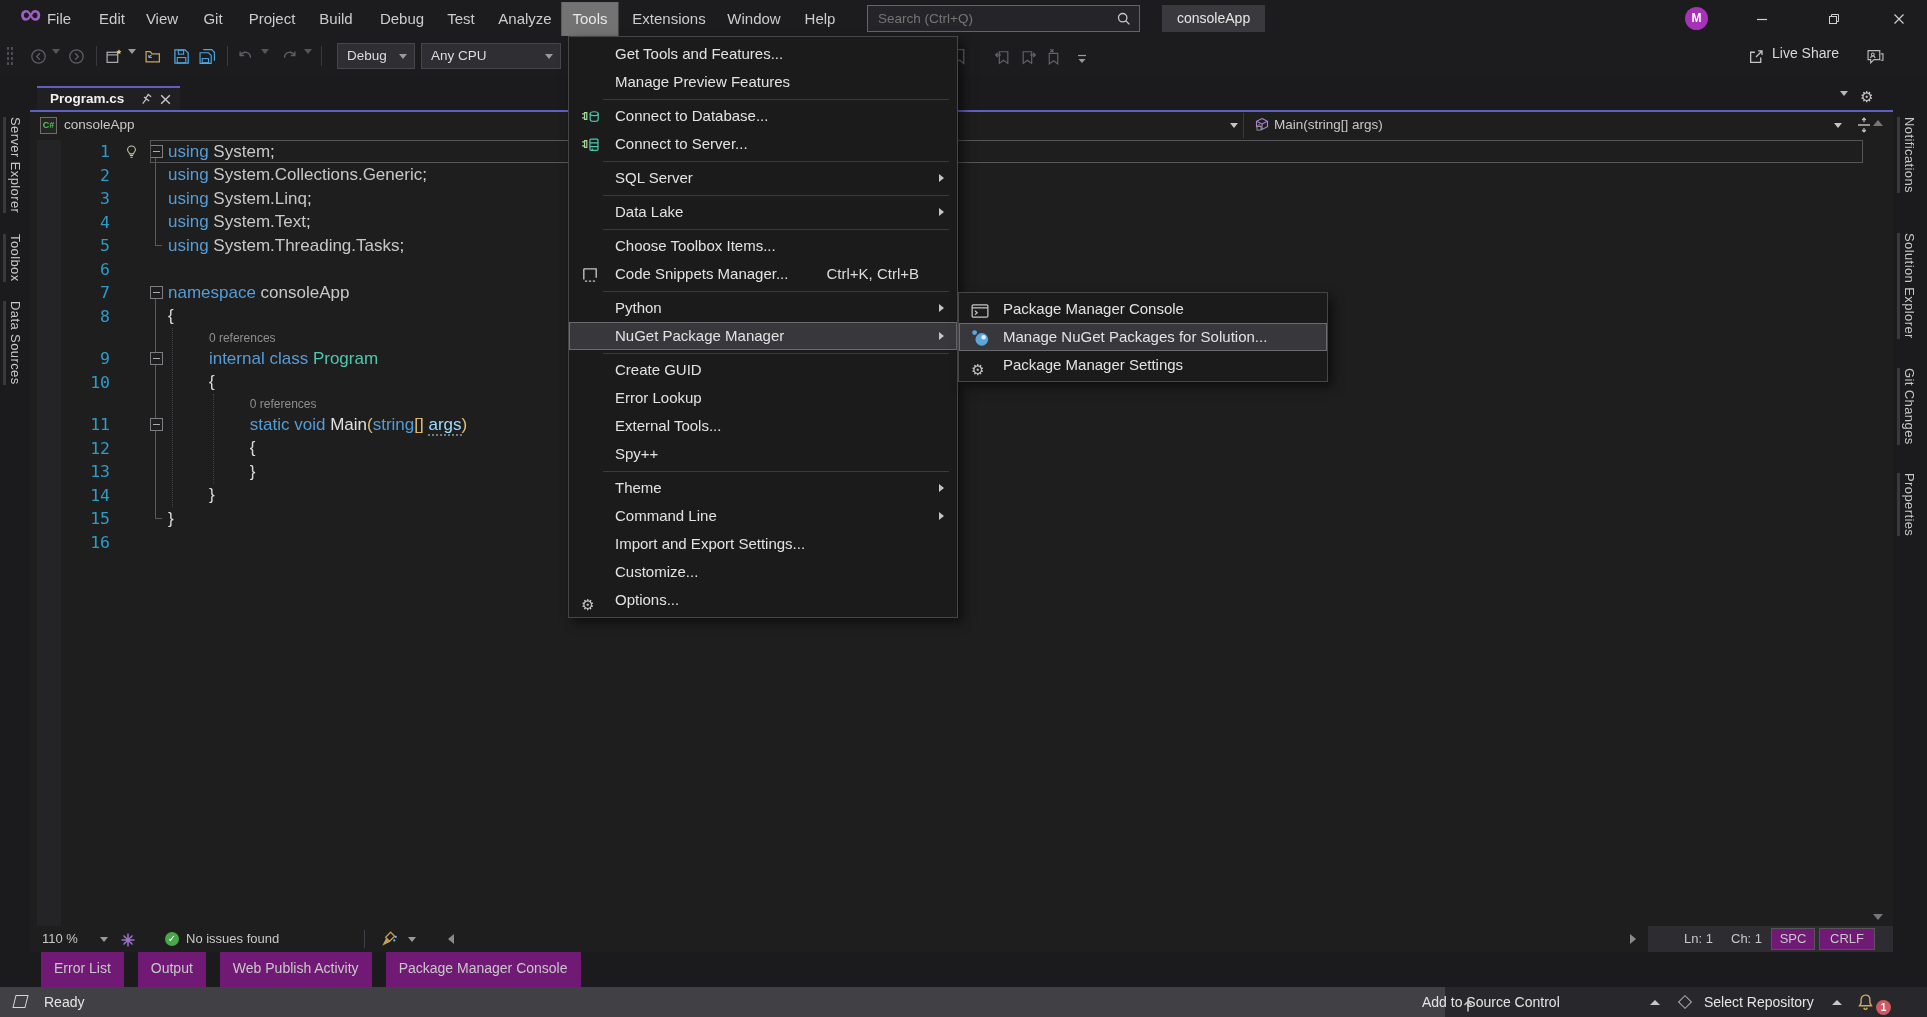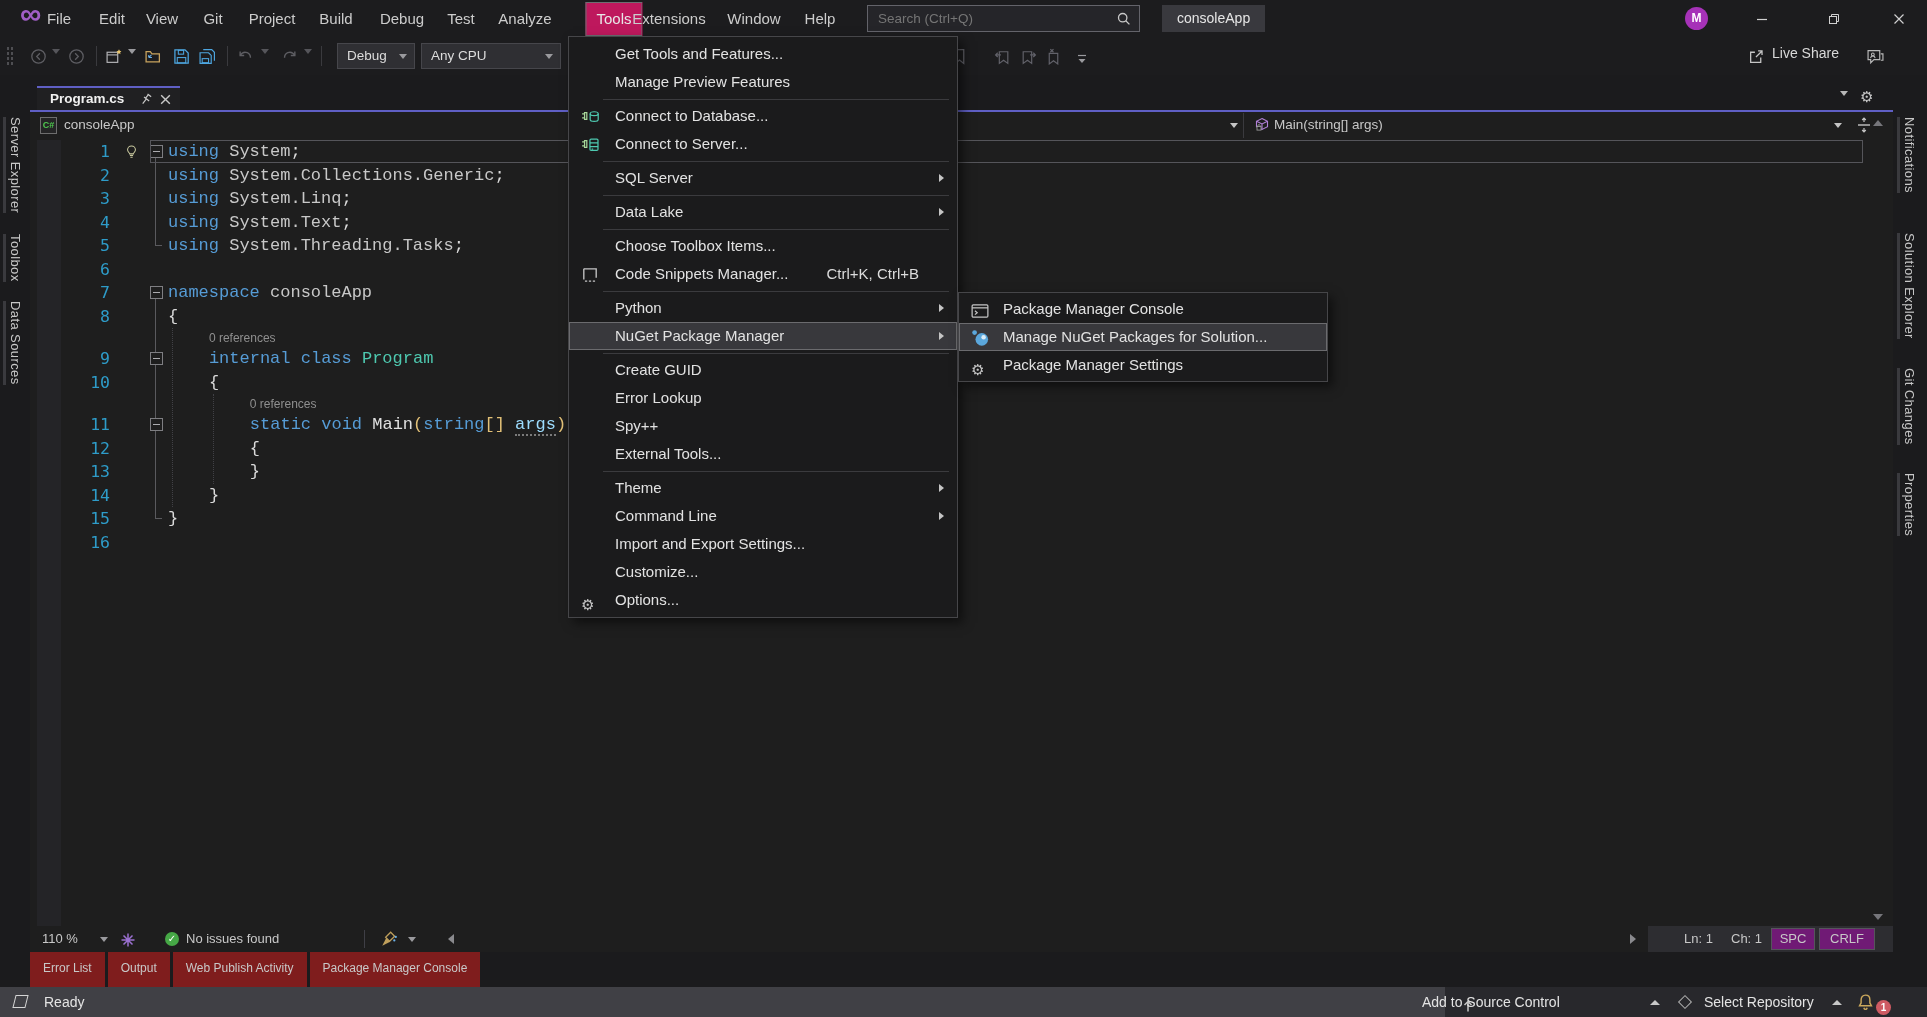--- a/index.html
+++ b/index.html
@@ -5,21 +5,21 @@
   html,body{margin:0;padding:0;background:#111;}
   #root{position:relative;width:1927px;height:1017px;background:#1B1B1D;overflow:hidden;
         font-family:"Liberation Sans",sans-serif;color:#CFCFCF;-webkit-font-smoothing:antialiased;}
   #root *{box-sizing:border-box;}
 
   
   .titlebar{position:absolute;left:0;top:0;width:1927px;height:37px;background:#1C1C1E;}
   .vslogo{position:absolute;left:20px;top:-3px;font-size:30px;color:#A05EC5;font-weight:bold;}
   .mb-item{position:absolute;top:2px;height:34px;line-height:34px;padding:0 11px;font-size:15px;
            color:#CCCCCC;transform:translateX(-50%);white-space:nowrap;cursor:default;}
-  .mb-item.active{background:#be185d;box-shadow:inset 0 0 0 1px #6E6E72;color:#E8E8E8;margin-left:24px;}
+  .mb-item.active{background:#737373;box-shadow:inset 0 0 0 1px #6E6E72;color:#E8E8E8;}
   .searchbox{position:absolute;left:867px;top:5px;width:273px;height:27px;background:#252529;
              border:1px solid #63636A;}
   .searchbox input{position:absolute;left:0;top:0;width:238px;height:25px;background:transparent;border:none;
                    outline:none;color:#8F8F97;font-size:13.5px;padding:0 0 0 10px;font-family:"Liberation Sans",sans-serif;}
   .search-mag{position:absolute;right:7px;top:5px;}
   .solution-btn{position:absolute;left:1162px;top:5px;height:27px;line-height:27px;padding:0 15px;
                 background:#39393E;color:#E6E6E6;font-size:14px;}
   .avatar{position:absolute;left:1685px;top:7px;width:23px;height:23px;border-radius:50%;background:#A632B8;
           color:#fff;font-size:12px;font-weight:bold;text-align:center;line-height:23px;}
   .winbtn{position:absolute;top:0;width:56px;height:37px;display:flex;align-items:center;justify-content:center;color:#D0D0D0;}
@@ -61,21 +61,21 @@
   .margin-strip{position:absolute;left:37px;top:140px;width:24px;height:786px;background:#242427;}
   #code-rows{position:absolute;left:30px;top:140px;width:1838px;}
   .crow{display:flex;align-items:center;position:relative;}
   .cm{width:32px;flex:none;}
   .lnum{width:54px;flex:none;text-align:right;padding-right:6px;color:#2E9CC9;
         font-family:"DejaVu Sans Mono",monospace;font-size:16.5px;}
   .glyph{width:30px;flex:none;display:flex;justify-content:center;}
   .fold{width:20px;flex:none;display:flex;justify-content:center;}
   .foldbox{position:relative;width:13px;height:13px;border:1px solid #7E7E82;background:#1E1E1E;z-index:2;}
   .foldbox::after{content:"";position:absolute;left:2px;top:5px;width:7px;height:1px;background:#ABABAF;}
-  .ctext{font-family:Liberation Mono, monospace;font-size:17px;white-space:pre;}
+  .ctext{font-family:Liberation Sans, sans-serif;font-size:17px;white-space:pre;}
   .lens{font-size:12px;color:#8F8F8F;}
   .tk-kw{color:#569CD6}.tk-pl{color:#C8C8C8}.tk-pu{color:#DADADA}.tk-ty{color:#4EC9B0}
   .tk-me{color:#E0E0E0}.tk-pm{color:#9CDCFE}.tk-au{color:#E2C077}
   .tk-dot{border-bottom:2px dotted #7A7A7A;}
   .curline{position:absolute;left:150px;top:140px;width:1713px;height:23px;border:1px solid #55555A;z-index:3;}
   .fold-line{position:absolute;width:1px;background:#5A5A5E;left:155px;z-index:1;}
   .fold-notch{position:absolute;height:1px;width:7px;background:#5A5A5E;left:155px;z-index:1;}
   .iguide{position:absolute;width:1px;border-left:1px dotted #414146;z-index:1;}
   .sb-arrow{position:absolute;left:1873px;width:0;height:0;border-left:5px solid transparent;border-right:5px solid transparent;}
 
@@ -83,21 +83,21 @@
   .bottombar{position:absolute;left:30px;top:926px;width:1863px;height:26px;background:#1E1E1E;font-size:13px;color:#C8C8C8;}
   .bb-item{position:absolute;top:0;height:26px;line-height:26px;}
   .hsb-arrow{position:absolute;top:8px;width:0;height:0;border-top:5px solid transparent;border-bottom:5px solid transparent;}
   .bb-info{position:absolute;left:1618px;top:0;width:245px;height:26px;background:#2D2D31;}
   .bb-box{position:absolute;top:2px;height:22px;line-height:20px;border:1px solid #55555B;background:#701a75;text-align:center;}
   .checkcirc{position:absolute;left:135px;top:6px;width:14px;height:14px;border-radius:50%;background:#46A846;
              color:#fff;font-size:10px;text-align:center;line-height:14px;}
 
   
   .paneltabs{position:absolute;left:30px;top:952px;height:35px;display:flex;gap:3px;}
-  .ptab{height:35px;line-height:33px;padding:0 13px;background:#7f1d1d;color:#C8C8C8;font-size:12px;}
+  .ptab{height:35px;line-height:33px;padding:0 13px;background:#701a75;color:#C8C8C8;font-size:14px;margin-left:11px;}
 
   
   .statusbar{position:absolute;left:0;top:987px;width:1927px;height:30px;background:#404045;font-size:14px;color:#E4E4E4;}
   .statusbar .dark{position:absolute;left:1445px;top:0;width:482px;height:30px;background:#28282C;}
   .sb-item{position:absolute;top:0;height:30px;line-height:30px;white-space:nowrap;}
   .flagic{position:absolute;left:14px;top:8px;width:13px;height:13px;border:1.5px solid #D5D5D5;transform:skewX(-14deg);}
   .caret-u{width:0;height:0;border-left:5px solid transparent;border-right:5px solid transparent;border-bottom:5px solid #C8C8C8;}
   .repo-d{position:absolute;top:10px;width:10px;height:10px;border:1.4px solid #B0B0B0;transform:rotate(45deg);}
   .badge{position:absolute;left:1876px;top:1000px;width:15px;height:15px;border-radius:50%;background:#CE5B63;
          color:#fff;font-size:10px;font-weight:bold;text-align:center;line-height:15px;z-index:5;}
@@ -551,22 +551,22 @@
             <path d="M2.5 2.5h11v8" fill="none" stroke="#C5C5C5" stroke-width="1.2"></path>
             <path d="M2.5 2.5v9.5" stroke="#C5C5C5" stroke-width="1.2"></path>
             <path d="M3.5 13.5h2M7 13.5h2M10.5 13.5h2" stroke="#C5C5C5" stroke-width="1.2"></path>
           </svg></span><span>Code Snippets Manager...</span><span class="msc">Ctrl+K, Ctrl+B</span></div>
       <div class="msep"></div>
       <div class="mi"><span>Python</span><span class="marr"></span></div>
       <div class="mi hl"><span>NuGet Package Manager</span><span class="marr"></span></div>
       <div class="msep"></div>
       <div class="mi"><span>Create GUID</span></div>
       <div class="mi"><span>Error Lookup</span></div>
+      <div class="mi"><span>External Tools...</span></div>
       <div class="mi"><span>Spy++</span></div>
-      <div class="mi"><span>External Tools...</span></div>
       <div class="msep"></div>
       <div class="mi"><span>Theme</span><span class="marr"></span></div>
       <div class="mi"><span>Command Line</span><span class="marr"></span></div>
       <div class="mi"><span>Import and Export Settings...</span></div>
       <div class="mi"><span>Customize...</span></div>
       <div class="mi"><span class="mico"><span class="gearchar">⚙</span></span><span>Options...</span></div>
     </div>
 
   <div class="submenu" id="nuget-submenu">
       <div class="mi"><span class="mico"><svg width="18" height="16" viewBox="0 0 16 14">

